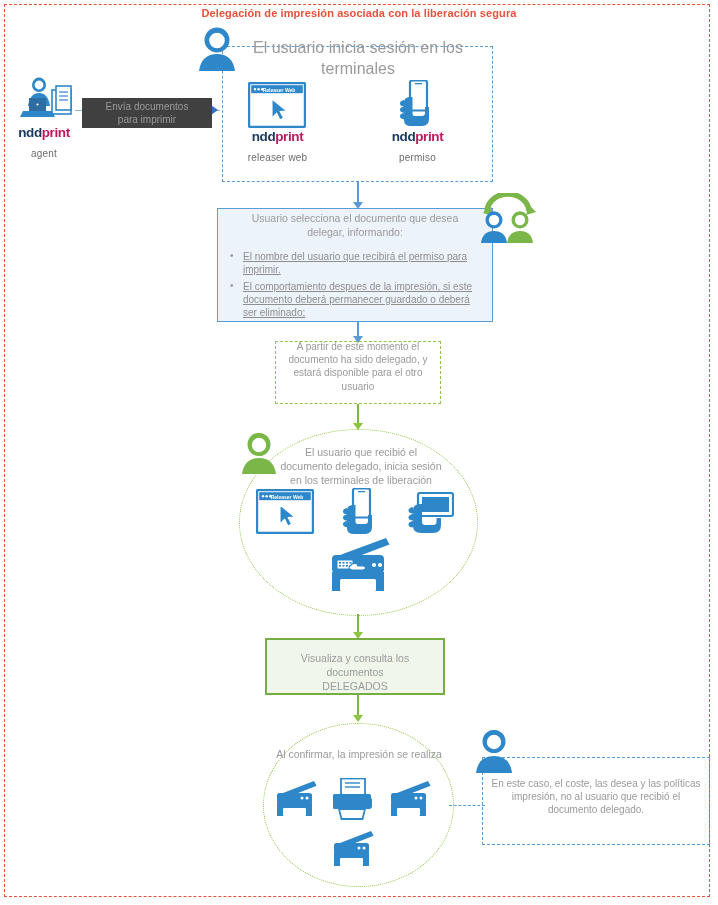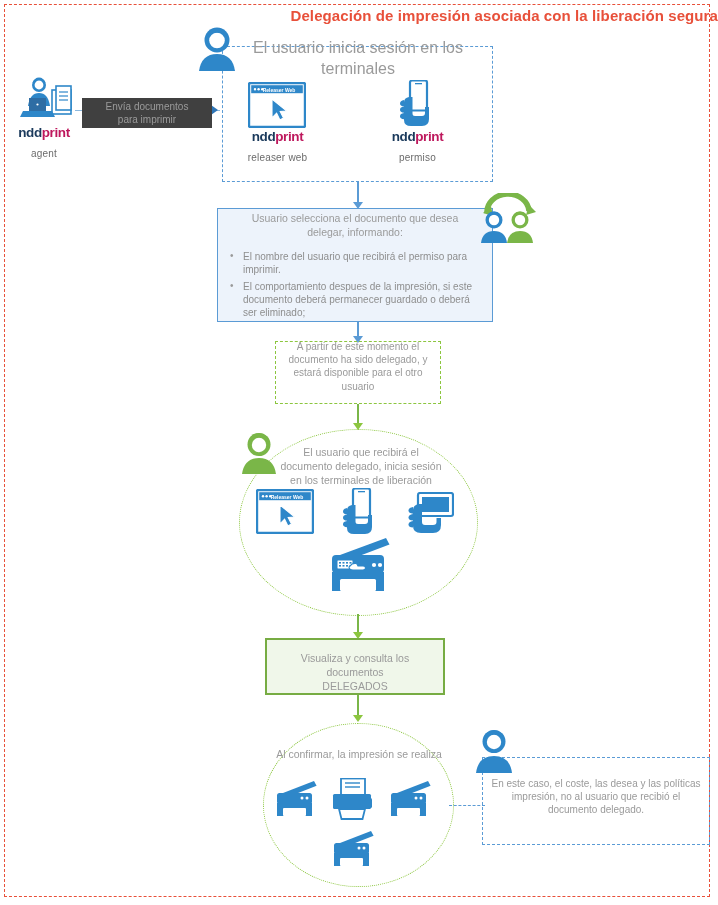--- a/index.html
+++ b/index.html
@@ -3,22 +3,22 @@
 <meta charset="utf-8">
 <style>
   html,body{margin:0;padding:0;background:#ffffff;}
   body{width:718px;height:905px;position:relative;
        font-family:"Liberation Sans","DejaVu Sans",sans-serif;
        color:#8e8e8e;overflow:hidden;}
 
   .frame{position:absolute;left:4px;top:4px;width:706px;height:893px;
          border:1px dashed #e8503a;box-sizing:border-box;}
 
-  .title{position:absolute;left:0;top:7px;width:718px;text-align:right;
-         font-size:15px;font-weight:bold;color:#e8503a;letter-spacing:0.1px;}
+  .title{position:absolute;left:0;top:7px;width:718px;text-align:center;
+         font-size:11px;font-weight:bold;color:#e8503a;letter-spacing:0.1px;}
 
   
   .txt{position:absolute;text-align:center;line-height:1.32;color:#9a9a9a;}
   .box{position:absolute;box-sizing:border-box;}
   .conn{position:absolute;background:#5b9bd5;}
   .conn.g{background:#7ab648;}
   .arrow-d{position:absolute;width:0;height:0;border-left:5px solid transparent;
            border-right:5px solid transparent;border-top:7px solid #5b9bd5;}
   .arrow-d.g{border-top-color:#8cc63f;}
   .arrow-r{position:absolute;width:0;height:0;border-top:5px solid transparent;
@@ -33,21 +33,21 @@
 
   .logo{position:absolute;text-align:center;}
   .logo .wordmark{font-size:13.5px;font-weight:bold;letter-spacing:-0.4px;line-height:1;}
   .logo .wordmark .ndd{color:#1b3a5c;}
   .logo .wordmark .print{color:#be185d;}
   .logo .sub{font-size:10px;color:#6b6b6b;margin-top:8px;letter-spacing:.2px;}
 
   .icon{position:absolute;}
   ul.bullets{margin:0;padding:0;list-style:none;}
   ul.bullets li{position:relative;padding-left:16px;margin-bottom:4px;
-                text-align:left;line-height:1.3;}
+                text-align:left;line-height:1.3;text-decoration:underline;}
   ul.bullets li:before{content:"•";position:absolute;left:3px;top:-1px;color:#9a9a9a;}
 </style>
 </head>
 <body>
 
 <div class="frame"></div>
 
 <div class="title">Delegación de impresión asociada con la liberación segura</div>
 
 <div class="icon" style="left:16px;top:76px;width:60px;height:48px;">
@@ -169,21 +169,21 @@
 
 <div class="box box-dash-green" style="left:275px;top:341px;width:166px;height:63px;"></div>
 <div class="txt" style="left:281px;top:340px;width:154px;font-size:10px;">A partir de este momento el documento ha sido delegado, y estará disponible para el otro usuario</div>
 
 <div class="conn g" style="left:357px;top:404px;width:1.6px;height:22px;"></div>
 <div class="arrow-d g" style="left:353px;top:423px;"></div>
 
 <div class="box ellipse-green" style="left:239px;top:429px;width:239px;height:187px;"></div>
 
 <div class="txt" style="left:265px;top:446px;width:192px;font-size:10.5px;">
-  <div>El usuario que recibirá el</div>
+  <div>El usuario que recibió el</div>
   <div>documento delegado, inicia sesión</div>
   <div>en los terminales de liberación</div>
 </div>
 
 <div class="icon" style="left:238px;top:432px;width:42px;height:42px;">
   <svg width="42" height="42" viewBox="0 0 42 42">
     <circle cx="21" cy="12.5" r="11.5" fill="#7ab648"></circle>
     <circle cx="21" cy="13" r="7.2" fill="#ffffff"></circle>
     <path d="M10.5 10 q10.5 -9.3 21 0 q-2.7 -8.8 -10.5 -8.8 q-7.8 0 -10.5 8.8z" fill="#7ab648"></path>
     <path d="M4 42 q2.3 -16 17 -16 q14.7 0 17 16 z" fill="#7ab648"></path>

